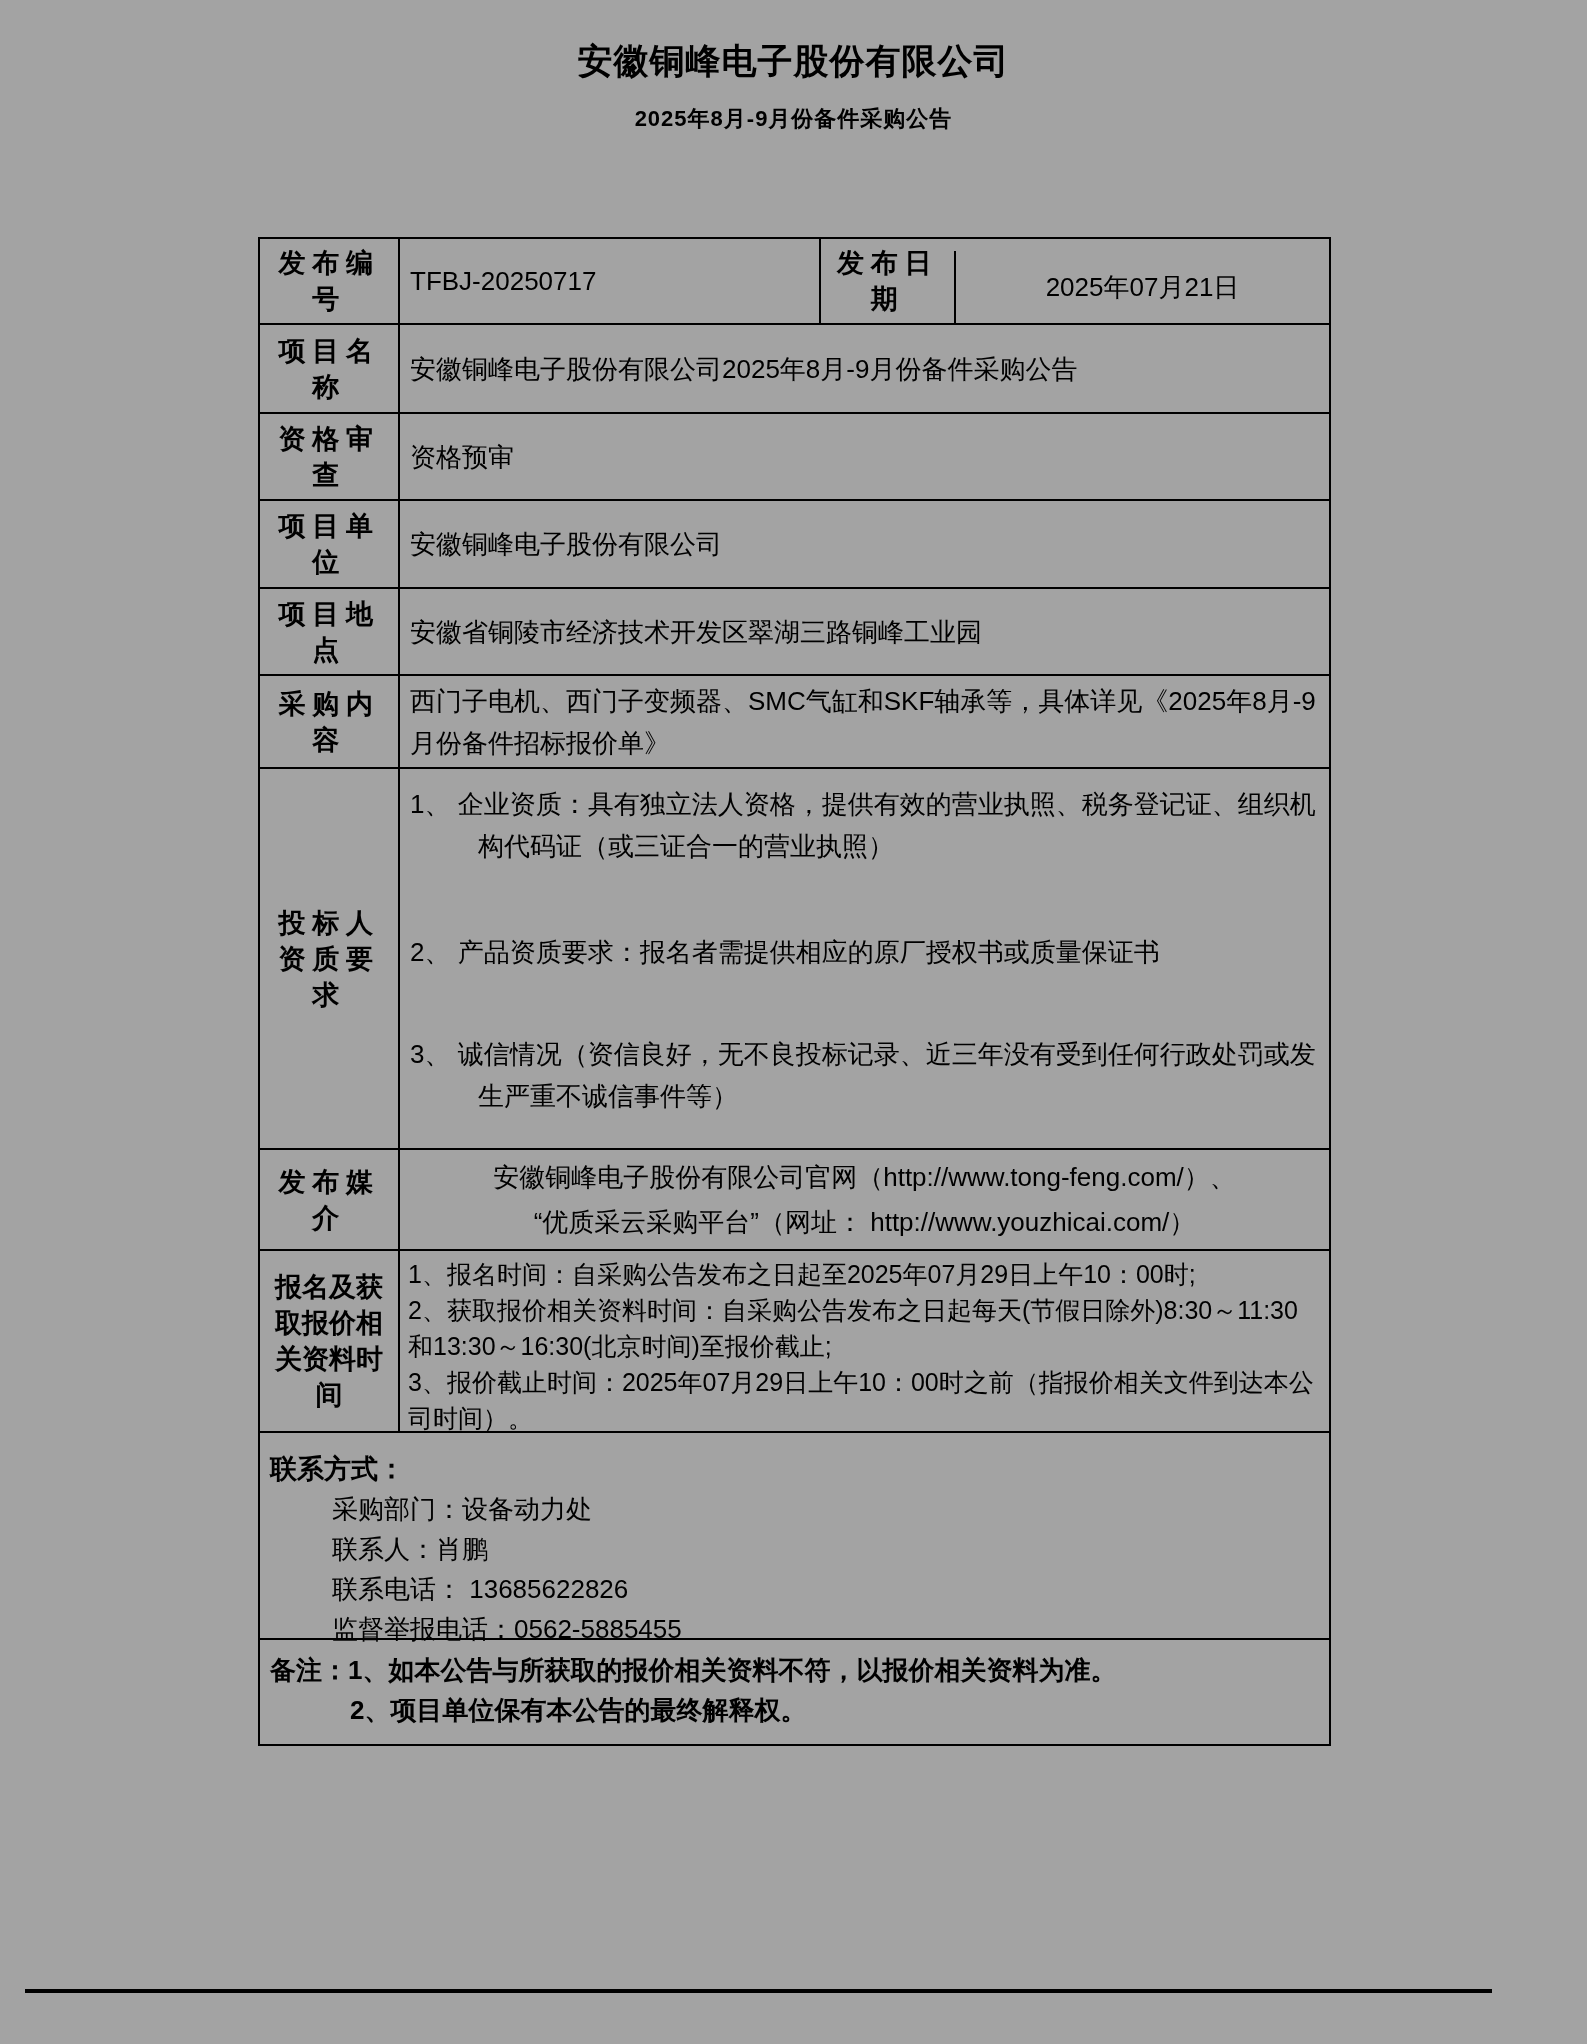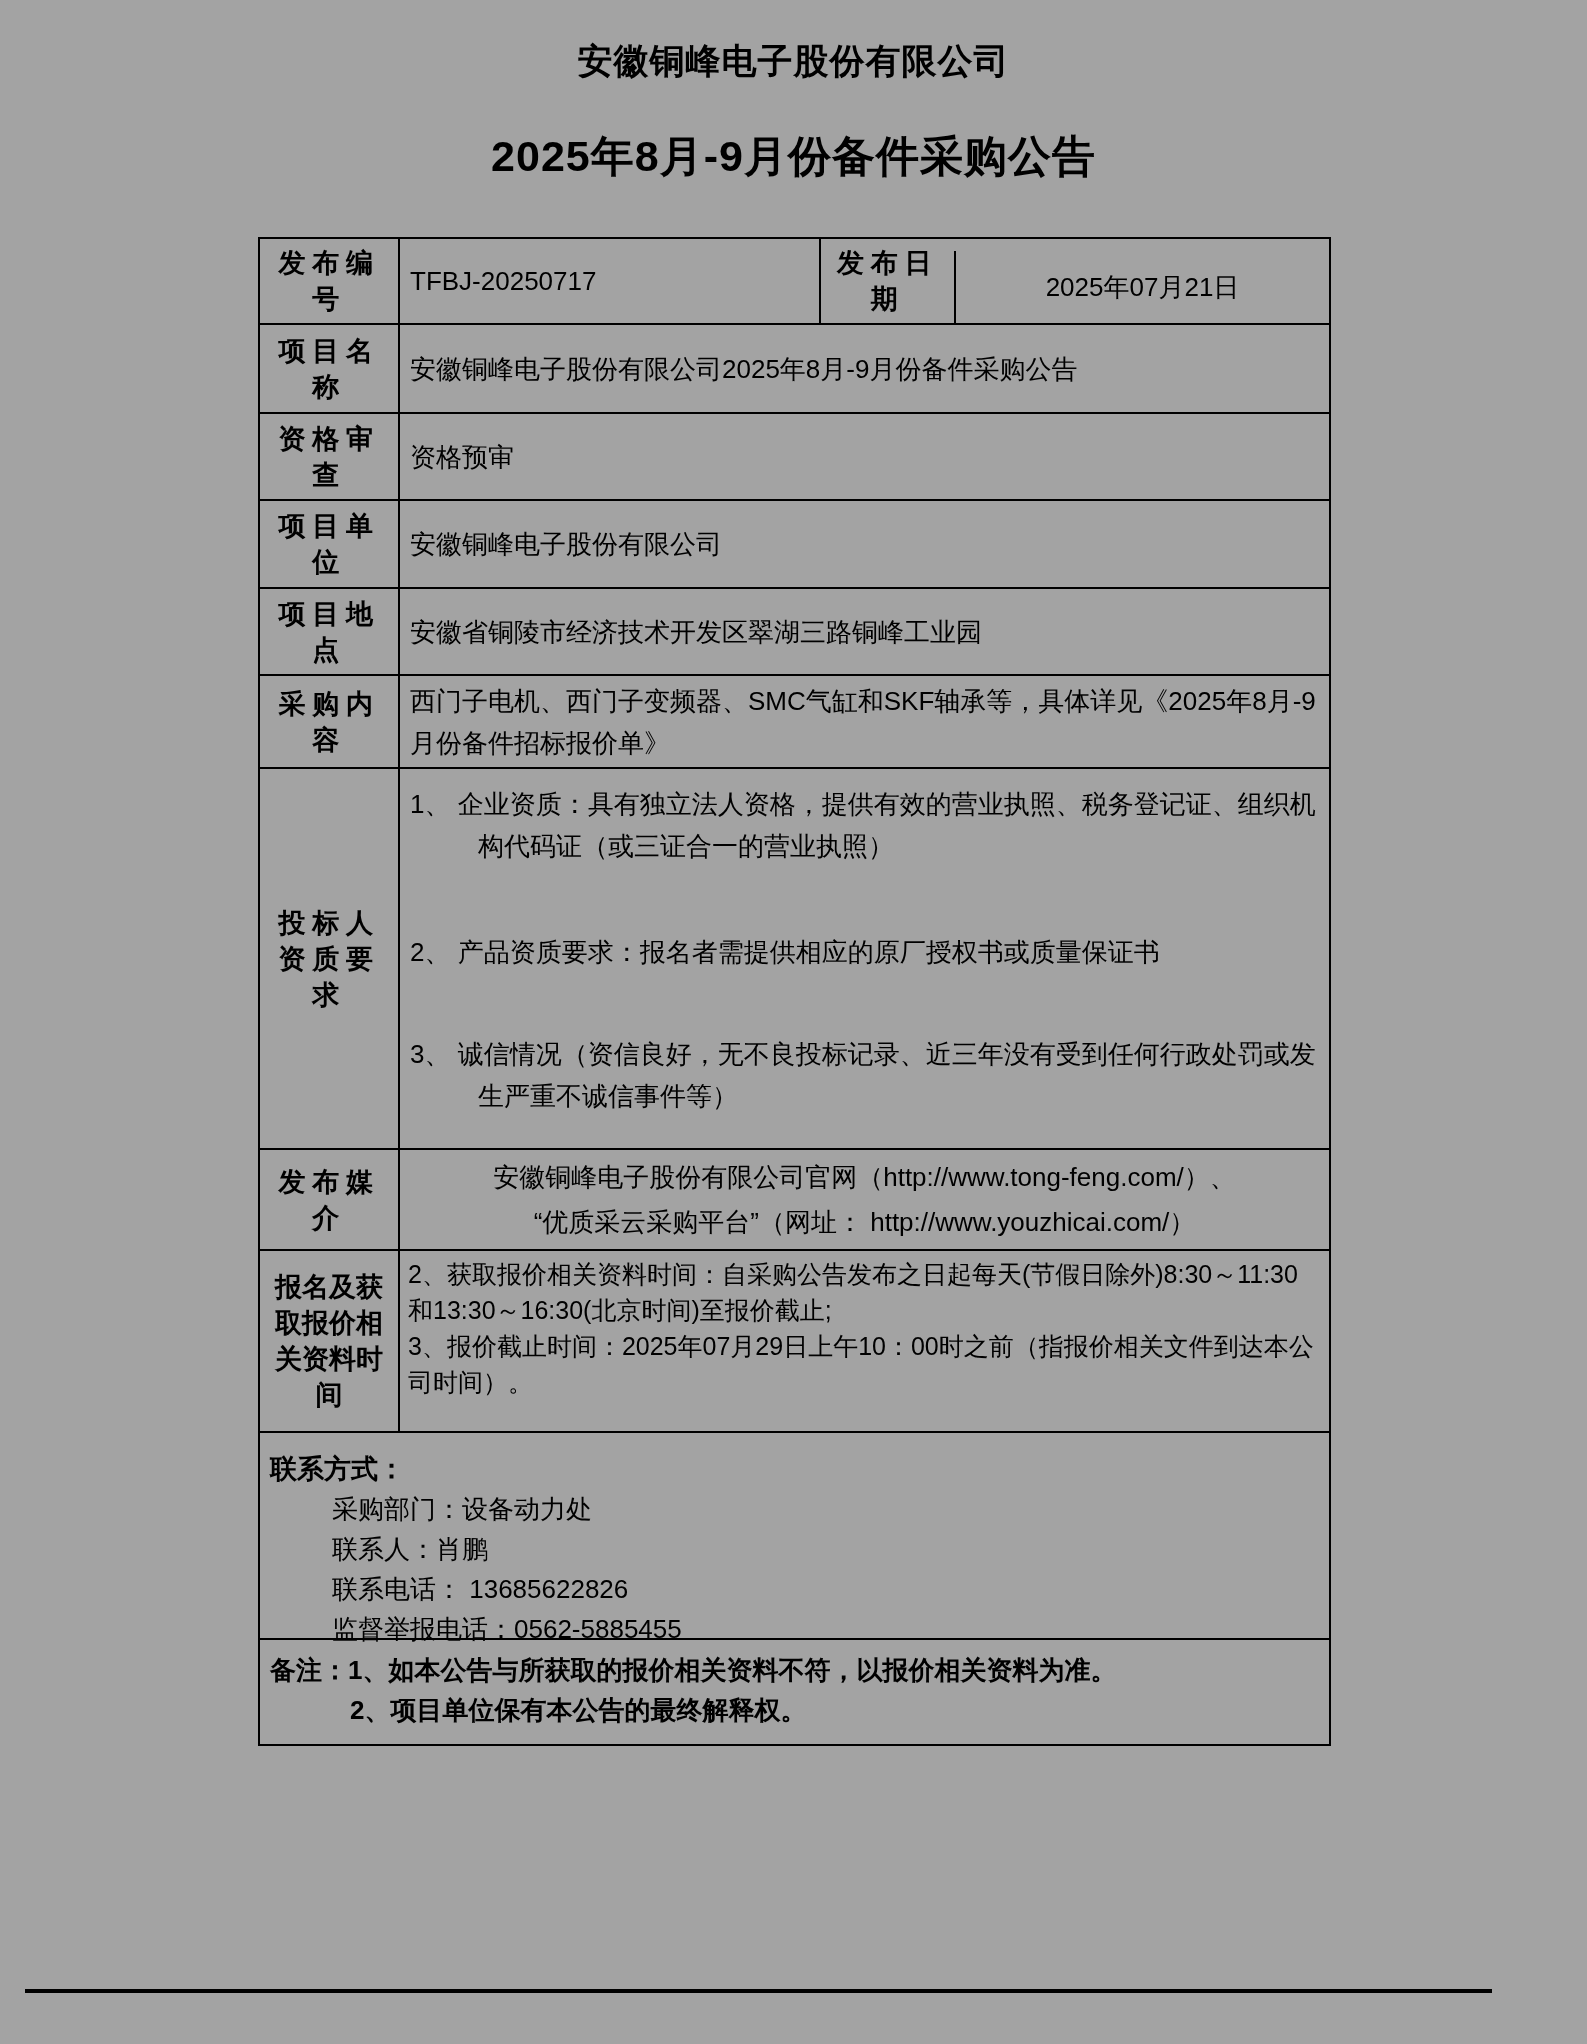--- a/index.html
+++ b/index.html
@@ -18,24 +18,23 @@
     top: 38px; left: 0; width: 1587px;
     text-align: center;
     font-size: 35px;
     font-weight: bold;
     letter-spacing: 1px;
   }
   .doc-subtitle {
     position: absolute;
     top: 104px; left: 0; width: 1587px;
     text-align: center;
-    font-size: 43px;
+    font-size: 22px;
     font-weight: bold;
     letter-spacing: 1px;
-    margin-top: 24px;
   }
   .doc-table {
     position: absolute;
     left: 258px; top: 237px;
     width: 1073px;
     border: 2px solid #000000;
     font-size: 26px;
   }
   .trow { display: flex; border-top: 2px solid #000000; }
   .trow:first-child { border-top: none; }
@@ -158,20 +157,21 @@
       <div class="cell lbl w-label">发布媒介</div>
       <div class="cell w-rest media-content">
         <div>安徽铜峰电子股份有限公司官网（http://www.tong-feng.com/）、</div>
         <div>“优质采云采购平台”（网址： http://www.youzhicai.com/）</div>
       </div>
     </div>
 
     <div class="trow r9">
       <div class="cell lbl tight w-label">报名及获取报价相关资料时间</div>
       <div class="cell w-rest sched-content">
+        <div>1、报名时间：自采购公告发布之日起至2025年07月29日上午10：00时;</div>
         <div>2、获取报价相关资料时间：自采购公告发布之日起每天(节假日除外)8:30～11:30和13:30～16:30(北京时间)至报价截止;</div>
         <div>3、报价截止时间：2025年07月29日上午10：00时之前（指报价相关文件到达本公司时间）。</div>
       </div>
     </div>
 
     <div class="trow r10 fullrow">
       <div class="contact-block">
         <div class="contact-heading">联系方式：</div>
         <div class="contact-line">采购部门：设备动力处</div>
         <div class="contact-line">联系人：肖鹏</div>

